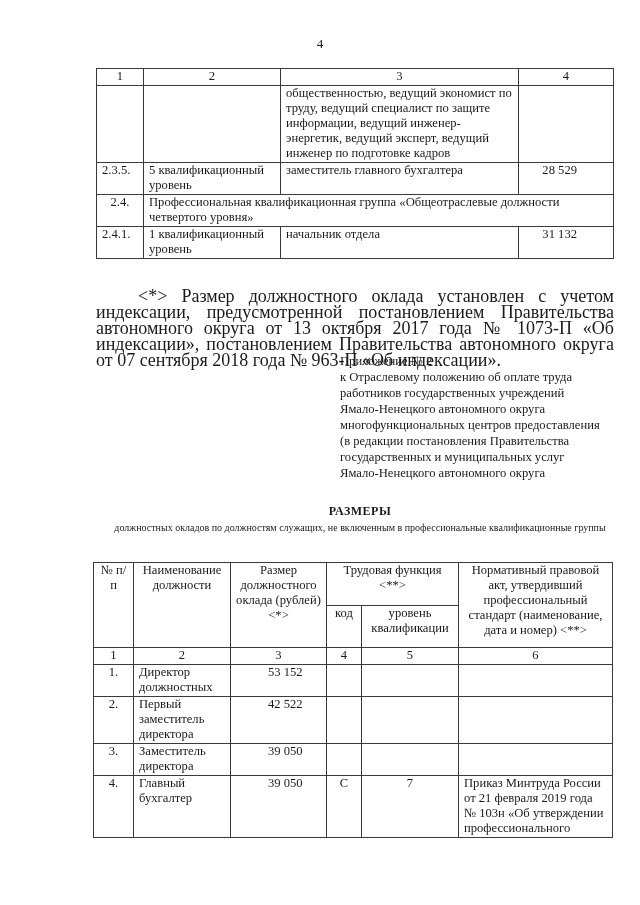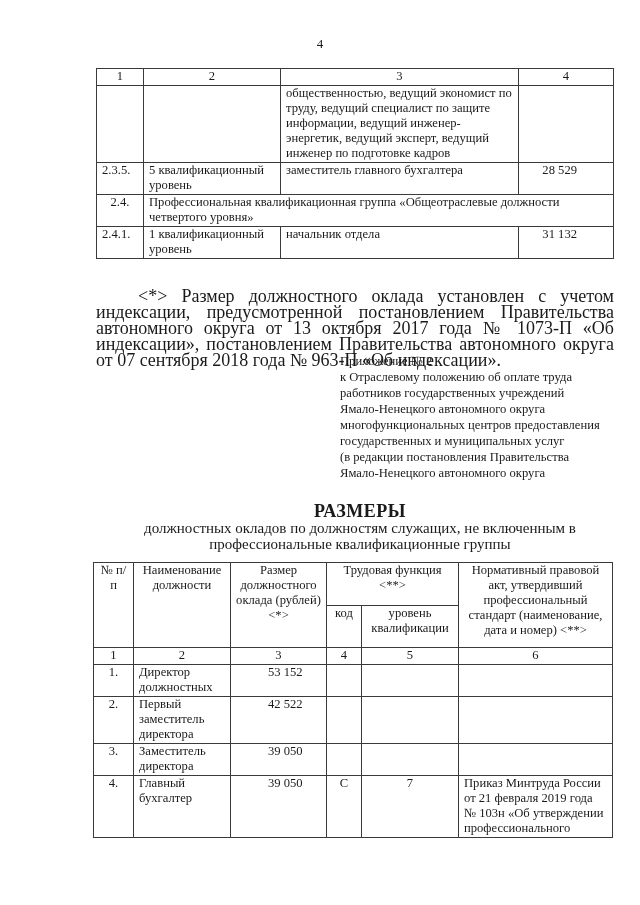--- a/index.html
+++ b/index.html
@@ -15,22 +15,22 @@
   #t1 td.r { text-align: right; padding-right: 36px; }
 
   #t2 { left: 93px; top: 562px; width: 519px; }
   #t2 td { text-align: left; }
   #t2 td.c { text-align: center; }
   #t2 td.num { padding-left: 37px; }
 
   .footnote { position: absolute; left: 96px; top: 288px; width: 518px; text-align: justify; font-size: 18px; line-height: 16px; }
   .footnote .first { text-indent: 42px; }
   .appendix { position: absolute; left: 340px; top: 345px; width: 280px; font-size: 12.6px; line-height: 16px; margin-top: 8px; }
-  .title { position: absolute; left: 90px; top: 504px; width: 540px; text-align: center; font-weight: bold; font-size: 18px; letter-spacing: 0.5px; }
-  .subtitle { position: absolute; left: 90px; top: 520px; width: 540px; text-align: center; font-size: 15px; line-height: 16px; }
+  .title { position: absolute; left: 90px; top: 504px; width: 540px; text-align: center; font-weight: bold; font-size: 12px; letter-spacing: 0.5px; }
+  .subtitle { position: absolute; left: 90px; top: 520px; width: 540px; text-align: center; font-size: 10px; line-height: 16px; }
 </style>
 </head>
 <body>
 
 <div class="page-num">4</div>
 
 <table id="t1">
   <colgroup>
       <col style="width:47px">
       <col style="width:137px">
@@ -72,22 +72,22 @@
 <div class="footnote">
   <p class="first">&lt;*&gt; Размер должностного оклада установлен с учетом индексации, предусмотренной постановлением Правительства автономного округа от 13 октября 2017 года № 1073-П «Об индексации», постановлением Правительства автономного округа от 07 сентября 2018 года № 963-П «Об индексации».</p>
 </div>
 
 <div class="appendix">
   <div>Приложение № 2</div>
   <div>к Отраслевому положению об оплате труда</div>
   <div>работников государственных учреждений</div>
   <div>Ямало-Ненецкого автономного округа</div>
   <div>многофункциональных центров предоставления</div>
+  <div>(в редакции постановления Правительства</div>
   <div>государственных и муниципальных услуг</div>
-  <div>(в редакции постановления Правительства</div>
   <div>Ямало-Ненецкого автономного округа</div>
 </div>
 
 <div class="title">РАЗМЕРЫ</div>
 <div class="subtitle">должностных окладов по должностям служащих, не включенным в профессиональные квалификационные группы</div>
 
 <table id="t2">
   <colgroup>
       <col style="width:40px">
       <col style="width:97px">

